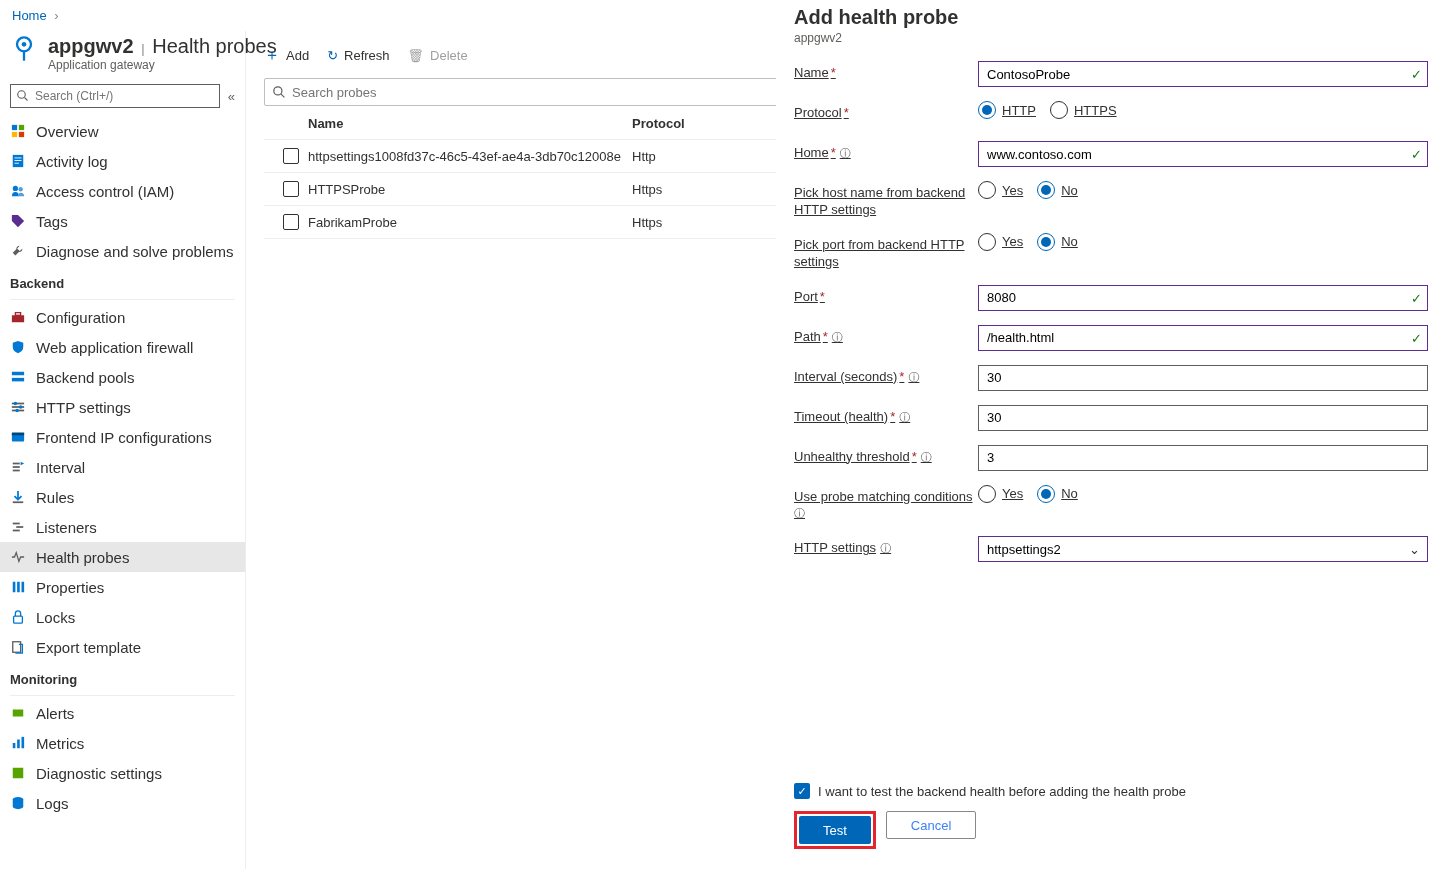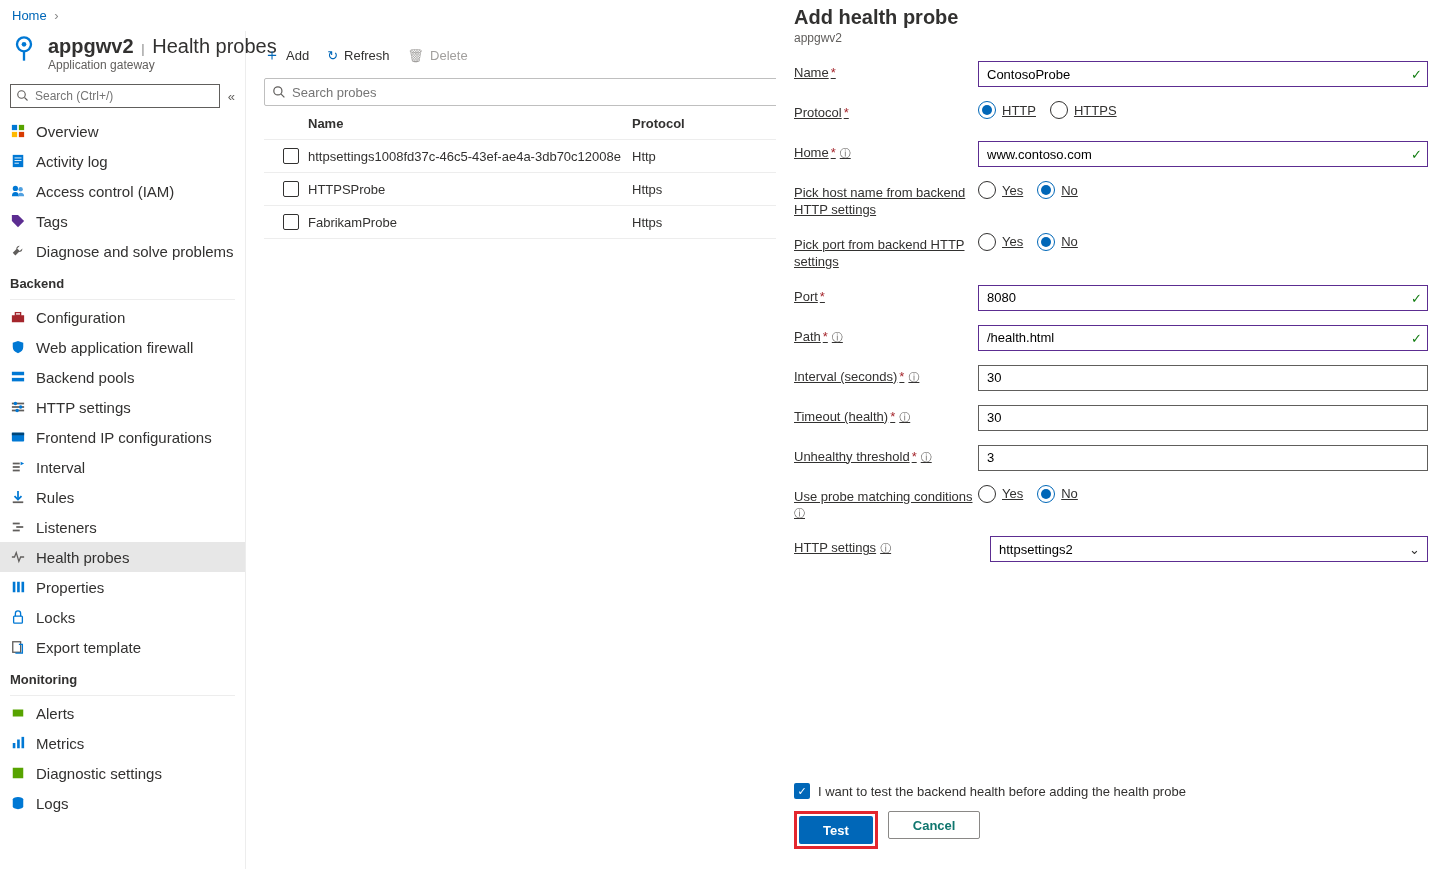--- a/index.html
+++ b/index.html
@@ -78,30 +78,30 @@
 .txt-wrap { position: relative; }
 .check-mark { position: absolute; right: 6px; top: 50%; transform: translateY(-50%); color: #107c10; font-size: 13px; }
 
 .radio-group { display: flex; align-items: center; gap: 14px; }
 .radio-item { display: inline-flex; align-items: center; gap: 6px; cursor: pointer; }
 .radio-outer { width: 18px; height: 18px; border: 1px solid #323130; border-radius: 50%; display: inline-flex; align-items: center; justify-content: center; }
 .radio-outer.selected { border-color: #0067b8; }
 .radio-inner { width: 10px; height: 10px; border-radius: 50%; background: #0067b8; display: none; }
 .radio-outer.selected .radio-inner { display: block; }
 
-.select-wrap { position: relative; margin-left: 12px; }
+.select-wrap { position: relative; }
 .select-wrap .chevron { position: absolute; right: 8px; top: 50%; transform: translateY(-50%); pointer-events: none; color: #323130; }
 
 .blade-footer { padding: 12px 18px 20px; border-top: none; }
 .footer-check-row { display: flex; align-items: center; gap: 8px; margin-bottom: 12px; font-size: 13px; }
 .footer-chk { width: 16px; height: 16px; background: #0067b8; color: #fff; display: inline-flex; align-items: center; justify-content: center; font-size: 11px; border-radius: 2px; }
 .btn-row { display: flex; gap: 10px; }
-.btn { height: 28px; padding: 0 24px; font-size: 13px; border-radius: 2px; cursor: pointer; display: inline-flex; align-items: center; font-weight: bold; }
+.btn { height: 28px; padding: 0 24px; font-size: 13px; border-radius: 2px; cursor: pointer; display: inline-flex; align-items: center; }
 .btn-primary { background: #0067b8; color: #fff; border: none; }
-.btn-secondary { background: #fff; border: 1px solid #8a8886; color: #0f766e; }
+.btn-secondary { background: #fff; border: 1px solid #8a8886; color: #3b82f6; }
 .highlight-box { border: 3px solid #e3262e; padding: 2px; display: inline-block; }
 
 svg { display: block; }
 </style>
 </head>
 <body>
 
 <div class="breadcrumb">
   <a>Home</a>
   <span class="breadcrumb-sep">›</span>

